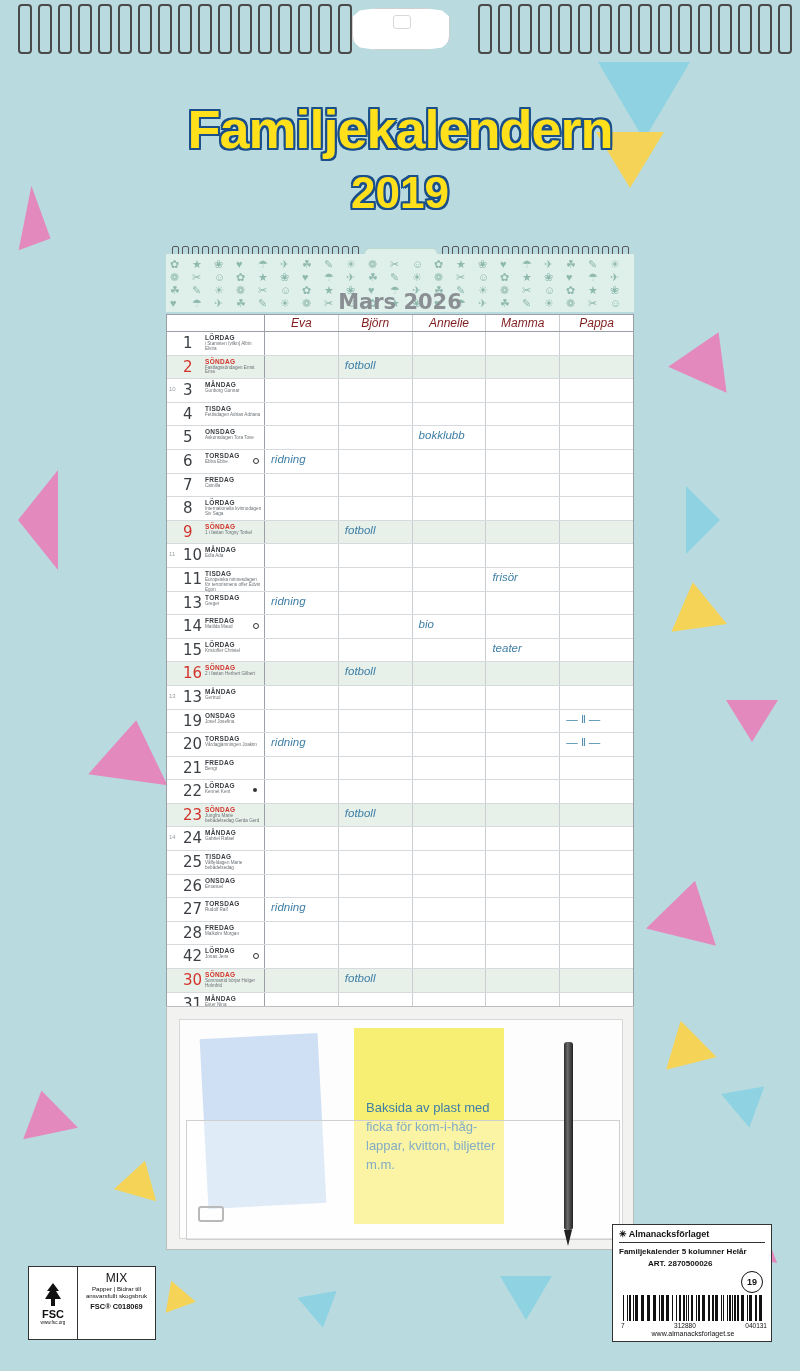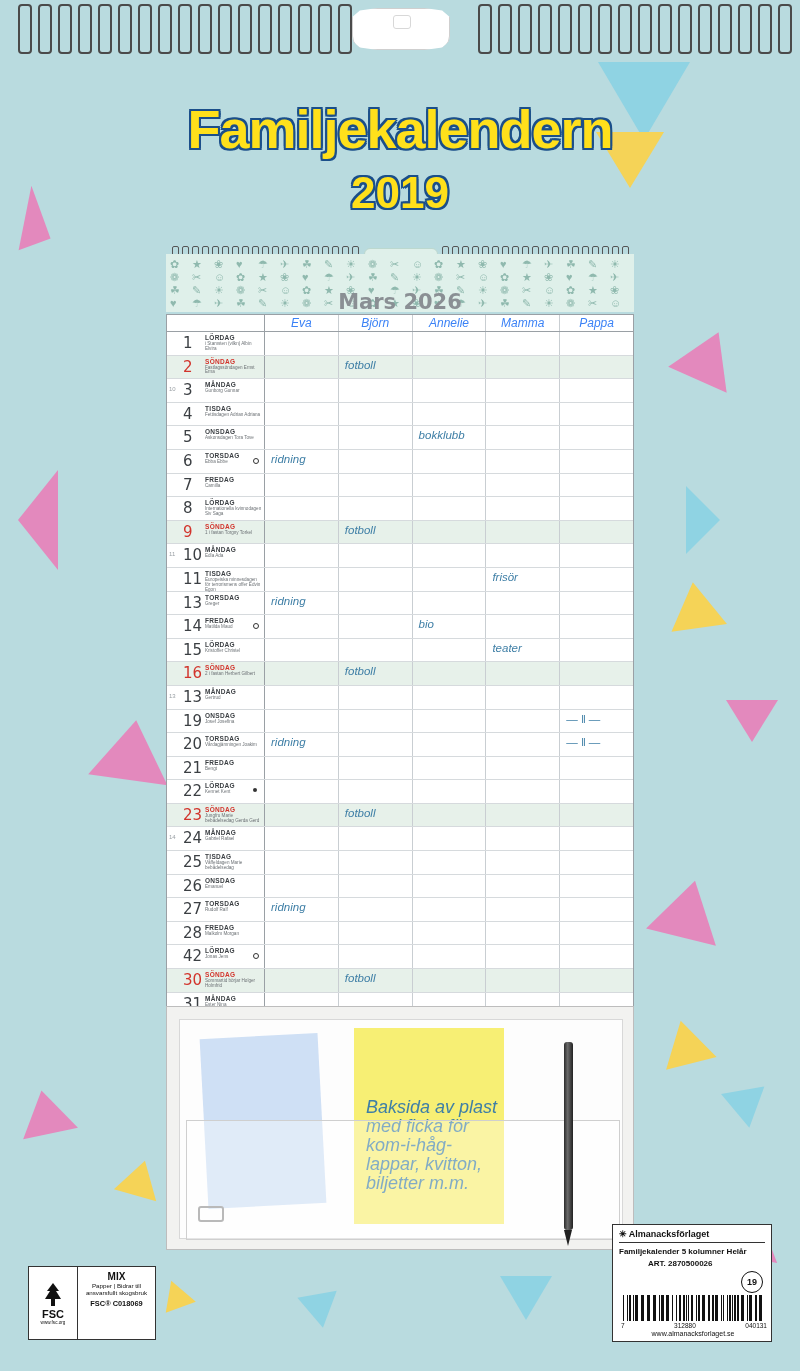--- a/index.html
+++ b/index.html
@@ -31,21 +31,21 @@
   .doodle-head{position:absolute;left:0;top:8px;width:468px;height:58px;background:#dff0ea;overflow:hidden;}
   .doodle-head .d{position:absolute;font-size:11px;color:#8fb9ae;}
   .head-tab{position:absolute;left:198px;top:2px;width:72px;height:16px;background:#dff0ea;border:1px solid #bcd8cf;border-radius:6px 6px 10px 10px;}
   .month-title{position:absolute;left:0;top:44px;width:468px;text-align:center;font-size:21px;color:#8a8f94;font-weight:bold;
                font-family:"DejaVu Sans", sans-serif;}
   
   .grid{position:absolute;left:0;top:68px;width:468px;background:#ffffff;border:1px solid #9aa0a5;box-sizing:border-box;}
   .names-row{display:flex;height:16px;border-bottom:1px solid #9aa0a5;}
   .cell-daycol{width:98px;box-sizing:border-box;border-right:1px solid #9aa0a5;}
   .name{flex:1;box-sizing:border-box;border-right:1px solid #c9ced2;text-align:center;
-        font-size:12px;color:#3b82f6;font-style:italic;line-height:16px;}
+        font-size:12px;color:#7f1d1d;font-style:italic;line-height:16px;}
   .name:last-child{border-right:none;}
   .row{display:flex;height:22.6px;border-bottom:1px solid #d6dadd;}
   .row.sun{background:#e7f1ea;}
   .row.last{border-bottom:none;}
   .daycell{width:98px;box-sizing:border-box;border-right:1px solid #9aa0a5;position:relative;padding-left:2px;}
   .wk{position:absolute;left:2px;top:7px;font-size:6px;color:#9aa0a5;}
   .dnum{position:absolute;left:16px;top:2px;font-size:15px;color:#3b3f43;font-family:"DejaVu Sans",sans-serif;}
   .dnum.red{color:#d2342c;}
   .dname{position:absolute;left:38px;top:2px;font-size:6.5px;letter-spacing:.3px;color:#3b3f43;font-weight:bold;}
   .dname.red{color:#d2342c;}
@@ -57,32 +57,32 @@
   .ev{position:absolute;left:6px;top:3px;font-size:11.5px;color:#3f7fa6;font-style:italic;white-space:nowrap;}
   .foot{display:flex;height:13px;background:#dff0ea;align-items:center;}
   .foot .fl{width:98px;font-size:4.5px;color:#7b8085;padding-left:3px;box-sizing:border-box;}
   .foot .fc{flex:1;text-align:center;font-size:9px;color:#4b6b63;font-weight:bold;}
   .foot .fr{width:130px;text-align:right;font-size:8px;color:#4b6b63;padding-right:4px;box-sizing:border-box;}
   
   .pocket{position:absolute;left:0;top:760px;width:468px;height:244px;background:#f2f2f0;border:1px solid #bdbdbd;box-sizing:border-box;}
   .pocket-inner{position:absolute;left:12px;top:12px;width:444px;height:220px;background:#fdfdfd;border:1px solid #d8d8d8;box-sizing:border-box;}
   .note-blue{position:absolute;left:24px;top:16px;width:118px;height:170px;background:#cfe0f5;transform:rotate(-3deg);}
   .note-yellow{position:absolute;left:174px;top:8px;width:150px;height:196px;background:#f7ef74;}
-  .note-text{position:absolute;left:186px;top:78px;width:136px;font-size:18px;color:#3f7fa6;font-style:italic;line-height:19px;}
+  .note-text{position:absolute;left:186px;top:78px;width:136px;font-size:13px;color:#3f7fa6;line-height:19px;}
   .plastic{position:absolute;left:6px;top:100px;width:432px;height:118px;border:1px solid #cfcfcf;background:rgba(255,255,255,.35);}
   .pen{position:absolute;left:384px;top:22px;width:9px;height:188px;background:linear-gradient(90deg,#2b2b2b,#6a6a6a 40%,#222);border-radius:3px;}
   .pen:after{content:"";position:absolute;left:0;top:188px;border-left:4.5px solid transparent;border-right:4.5px solid transparent;border-top:16px solid #222;}
   .clip{position:absolute;left:18px;top:186px;width:22px;height:12px;border:2px solid #b9b9b9;border-radius:3px;}
   
   .fsc{position:absolute;left:28px;top:1266px;width:128px;height:74px;background:#fff;border:1px solid #333;box-sizing:border-box;display:flex;}
   .fsc-left{width:48px;border-right:1px solid #333;display:flex;align-items:center;justify-content:center;flex-direction:column;}
   .fsc-tree{width:20px;height:26px;}
   .fsc-abbr{font-size:11px;font-weight:bold;color:#111;}
   .fsc-right{flex:1;padding:4px 3px;text-align:center;}
-  .fsc-mix{font-size:10px;font-weight:bold;color:#111;}
+  .fsc-mix{font-size:12px;font-weight:normal;color:#111;}
   .fsc-desc{font-size:6.2px;color:#111;line-height:7.4px;}
   .fsc-code{font-size:7.4px;font-weight:bold;color:#111;margin-top:2px;}
   
   .label{position:absolute;left:612px;top:1224px;width:160px;height:118px;background:#fff;border:1px solid #333;box-sizing:border-box;padding:4px 6px;}
   .lb-logo{font-size:9px;font-weight:bold;color:#111;}
   .lb-line{border-top:1px solid #333;margin:3px 0;}
   .lb-prod{font-size:8px;font-weight:bold;color:#111;line-height:11px;}
   .lb-art{font-size:8px;font-weight:bold;color:#111;margin-top:2px;margin-left:29px;}
   .lb-badge{position:absolute;right:8px;top:46px;width:20px;height:20px;border:1px solid #111;border-radius:50%;
             font-size:9px;font-weight:bold;text-align:center;line-height:20px;color:#111;}

